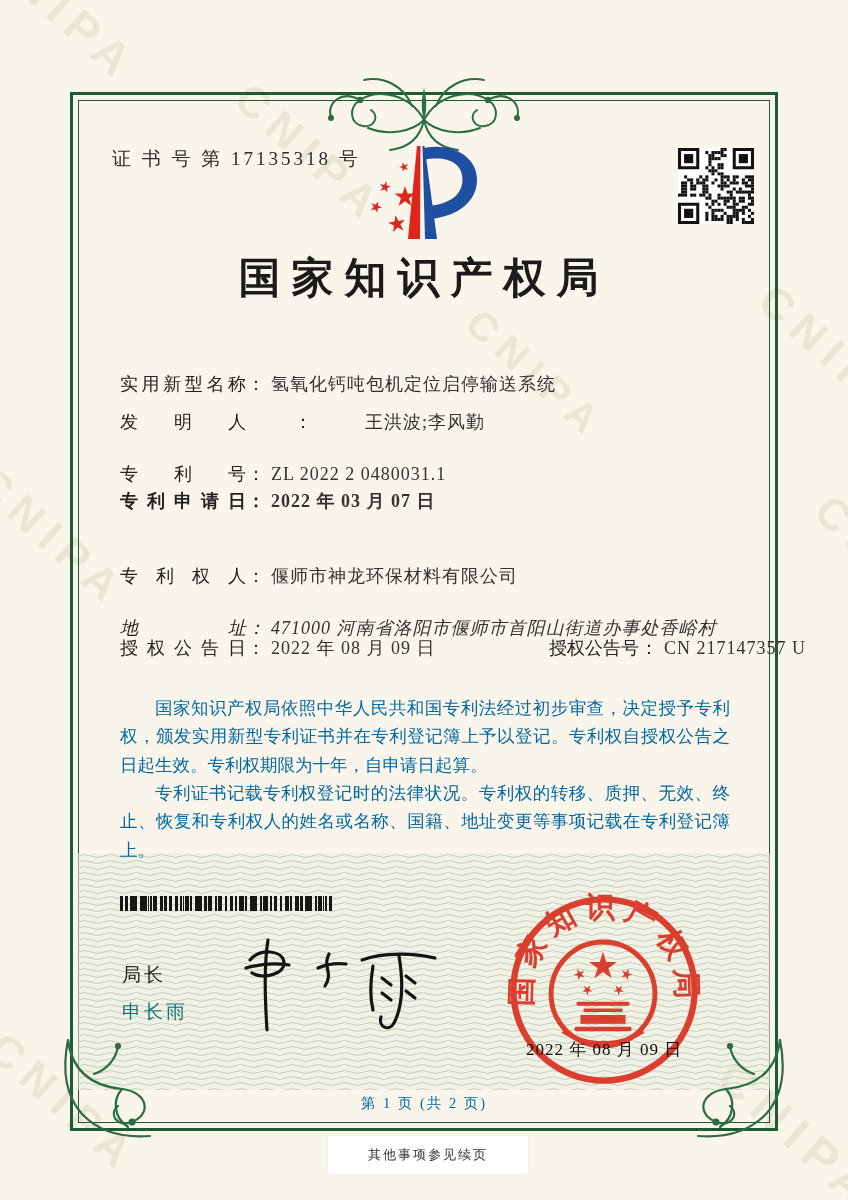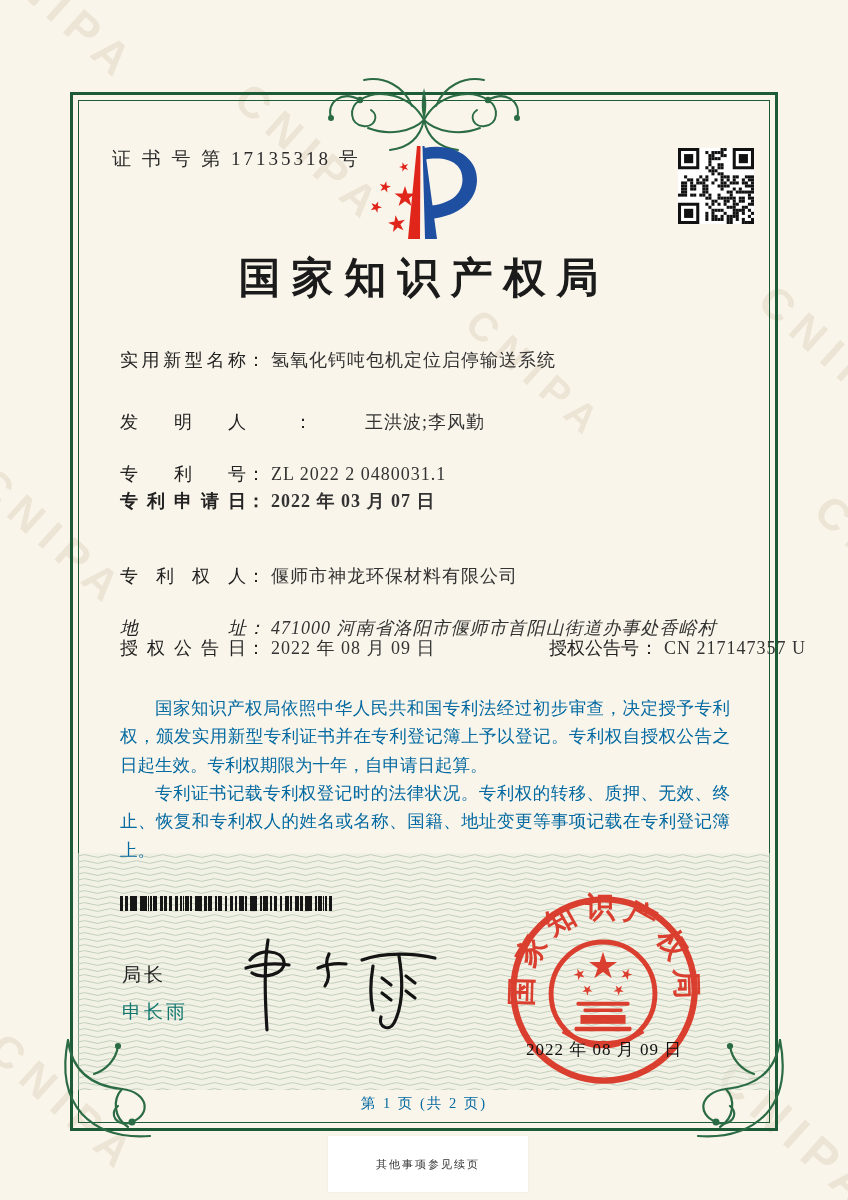--- a/index.html
+++ b/index.html
@@ -45,22 +45,22 @@
   .signer-title{position:absolute;left:122px;top:962px;font-size:19px;color:#222;letter-spacing:3px;}
   .signer-name{position:absolute;left:122px;top:999px;font-size:19px;color:#0f766e;letter-spacing:3px;}
   .signature{position:absolute;left:232px;top:930px;}
 
   .seal{position:absolute;left:506px;top:892px;}
   .seal-date{position:absolute;left:506px;top:1038px;width:196px;text-align:center;
       font-size:17px;color:#111;letter-spacing:1px;font-weight:500;z-index:5;}
 
   .footer{position:absolute;left:0;top:1094px;width:848px;text-align:center;
       font-size:14.5px;color:#0369a1;letter-spacing:2px;z-index:6;}
-  .note{position:absolute;left:328px;top:1136px;width:200px;height:56px;background:#ffffff;
-      display:flex;align-items:center;justify-content:center;font-size:11px;color:#333;
+  .note{position:absolute;left:328px;top:1136px;width:200px;height:38px;background:#ffffff;
+      display:flex;align-items:center;justify-content:center;font-size:13px;color:#333;
       letter-spacing:2px;box-shadow:0 0 2px rgba(0,0,0,0.06);}
 
   .ornament{position:absolute;}
   svg text{font-family:"Liberation Serif","DejaVu Serif",serif;}
 </style>
 </head>
 <body>
 
 <div class="page">
 
@@ -342,21 +342,21 @@
           <rect x="21" y="24" width="1" height="1"></rect>
           <rect x="22" y="24" width="1" height="1"></rect>
           <rect x="23" y="24" width="1" height="1"></rect>
           <rect x="24" y="24" width="1" height="1"></rect>
         </g>
     </g>
   </svg>
 
   <div class="title">国家知识产权局</div>
 
-  <div class="frow" style="top:348px;justify-content:center;">
+  <div class="frow" style="top:372px;justify-content:center;">
     <span class="flabel">实用新型名称</span>
       <span class="fcolon">：</span>
     <span class="fvalue">氢氧化钙吨包机定位启停输送系统</span>
   </div>
   <div class="frow" style="top:410px;gap:47px;">
     <span class="flabel">发明人</span>
       <span class="fcolon">：</span>
     <span class="fvalue">王洪波;李风勤</span>
   </div>
   <div class="frow" style="top:462px;">

